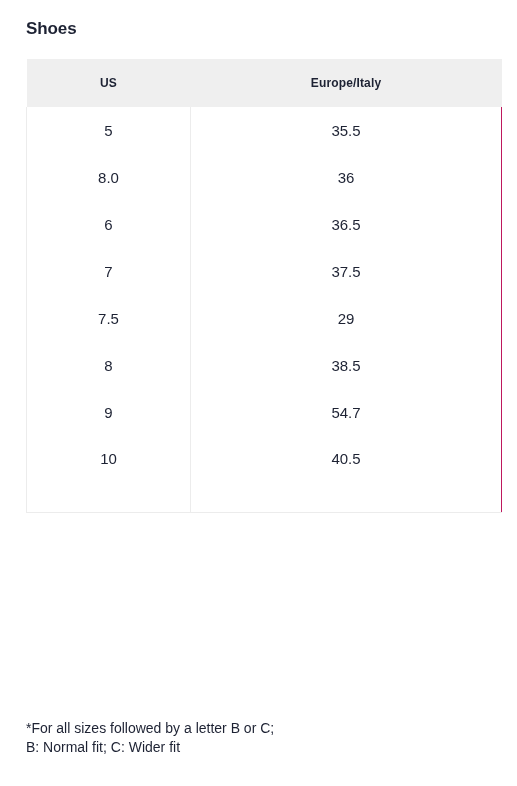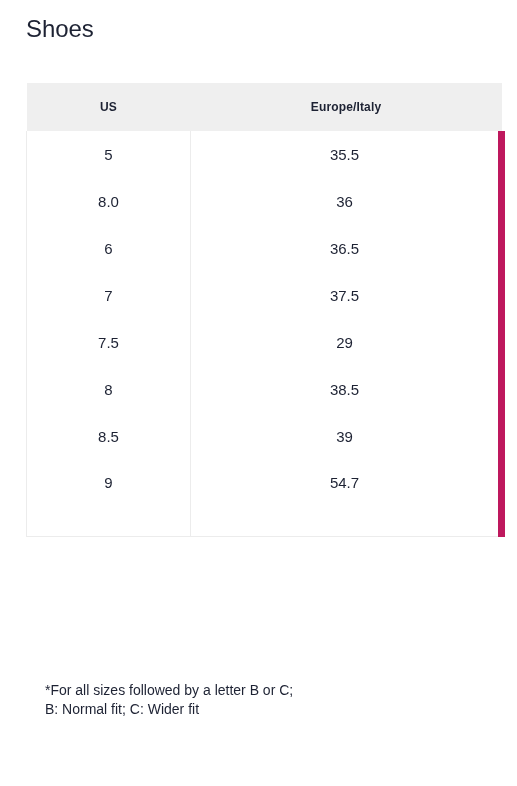--- a/index.html
+++ b/index.html
@@ -22,41 +22,40 @@
     width: 517px;
     height: 786px;
     box-sizing: border-box;
   }
 
   
   .page-title {
     position: absolute;
     left: 26px;
     top: 16px;
-    font-size: 24px;
+    font-size: 17px;
     line-height: 26px;
-    font-weight: normal;
+    font-weight: bold;
     letter-spacing: -0.1px;
     color: #1d2233;
     margin: 0;
   }
 
   
   .size-table-wrap {
     position: absolute;
     left: 26px;
     top: 59px;
     width: 475px;
   }
 
   .size-table {
     width: 100%;
     border-collapse: collapse;
     table-layout: fixed;
-    margin-top: 24px;
   }
 
   .size-table thead th {
     background: #efefef;
     height: 48px;
     font-size: 12px;
     font-weight: bold;
     letter-spacing: 0.15px;
     color: #1d2233;
     text-align: center;
@@ -71,21 +70,21 @@
   .size-table tbody td {
     height: 47px;
     font-size: 15px;
     font-weight: normal;
     color: #1d2233;
     text-align: center;
     vertical-align: middle;
     padding: 0;
     background: #ffffff;
     border-left: 1px solid #ececec;
-    border-right: 7px solid #be185d;
+    border-right: 1px solid #be185d;
   }
 
   
   .size-table tbody td.cell-us {
     border-right: 1px solid #ececec;
   }
   .size-table tbody td.cell-eu {
     border-left: none;
   }
 
@@ -93,27 +92,26 @@
     height: 62px;
     vertical-align: top;
     padding-top: 14px;
     border-bottom: 1px solid #ececec;
   }
 
   
   .footnote {
     position: absolute;
     left: 26px;
-    top: 681px;
+    top: 719px;
     width: 430px;
     font-size: 14px;
     line-height: 19px;
     color: #1d2233;
     white-space: pre-line;
-    margin-left: 19px;
   }
 </style>
 </head>
 <body>
 
 <div class="page">
 
   <h1 class="page-title">Shoes</h1>
 
   <div class="size-table-wrap">
@@ -143,26 +141,26 @@
           </tr>
           <tr>
             <td class="cell-us">7.5</td>
             <td class="cell-eu">29</td>
           </tr>
           <tr>
             <td class="cell-us">8</td>
             <td class="cell-eu">38.5</td>
           </tr>
           <tr>
-            <td class="cell-us">8.5</td>
-            <td class="cell-eu">39</td>
+            <td class="cell-us">9</td>
+            <td class="cell-eu">54.7</td>
           </tr>
           <tr>
-            <td class="cell-us">9</td>
-            <td class="cell-eu">54.7</td>
+            <td class="cell-us">10</td>
+            <td class="cell-eu">40.5</td>
           </tr>
         </tbody>
     </table>
   </div>
 
   <div class="footnote">*For all sizes followed by a letter B or C;
 B: Normal fit; C: Wider fit</div>
 
 </div>
 

